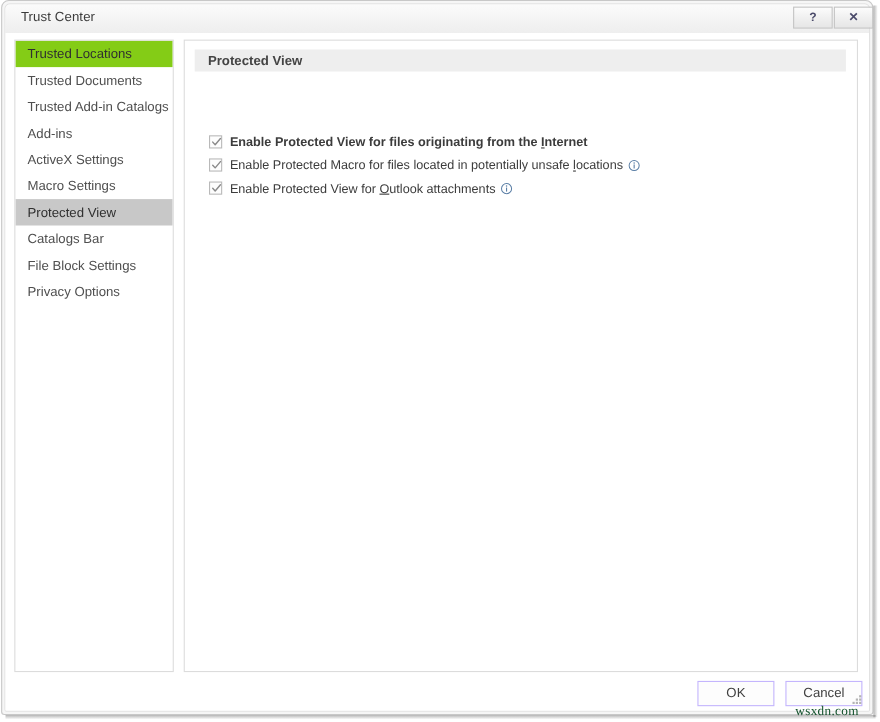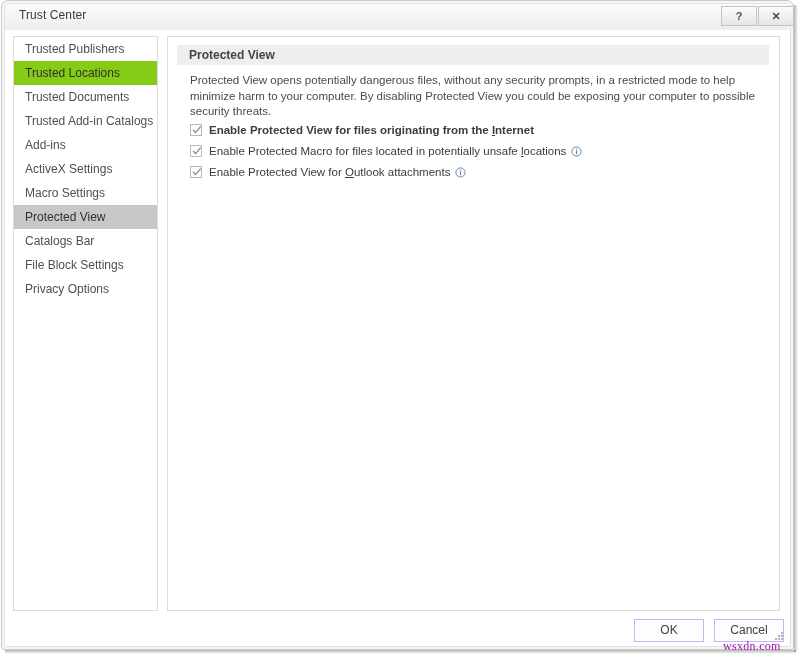--- a/index.html
+++ b/index.html
@@ -230,21 +230,21 @@
     background: #b4b4b4;
     display: block;
   }
 
   
   #watermark {
     position: absolute;
     left: 723px;
     top: 639px;
     font-size: 12px;
-    color: #a21caf;
+    color: #14532d;
     letter-spacing: 0.3px;
     font-family: "Liberation Serif", serif;
     white-space: nowrap;
   }
 </style>
 </head>
 <body>
 
 <div id="window">
 
@@ -261,36 +261,34 @@
     </div>
 
     <div class="titlebar-btn" id="close-btn">
       <span>✕</span>
     </div>
   </div>
 
   <div id="dialog-body">
 
     <div id="sidebar">
-        <div class="nav-item"><span>Trusted Publishers</span></div>
         <div class="nav-item hovered"><span>Trusted Locations</span></div>
         <div class="nav-item"><span>Trusted Documents</span></div>
         <div class="nav-item"><span>Trusted Add-in Catalogs</span></div>
         <div class="nav-item"><span>Add-ins</span></div>
         <div class="nav-item"><span>ActiveX Settings</span></div>
         <div class="nav-item"><span>Macro Settings</span></div>
         <div class="nav-item selected"><span>Protected View</span></div>
         <div class="nav-item"><span>Catalogs Bar</span></div>
         <div class="nav-item"><span>File Block Settings</span></div>
         <div class="nav-item"><span>Privacy Options</span></div>
       </div>
 
     <div id="content-panel">
       <div id="section-header">Protected View</div>
-      <div id="description">Protected View opens potentially dangerous files, without any security prompts, in a restricted mode to help minimize harm to your computer. By disabling Protected View you could be exposing your computer to possible security threats.</div>
       <div id="checkbox-container">
           <div class="check-row" style="top: 86px; font-weight: bold;"><span class="cbox"><svg width="12" height="12" viewBox="0 0 12 12" aria-hidden="true">
                 <path d="M2.4 6.2 L4.6 8.6 L9.4 2.9" stroke="#8a8a8a" stroke-width="1.3" fill="none" stroke-linecap="round" stroke-linejoin="round"></path>
               </svg></span><span><span>Enable Protected View for files originating from the </span><span class="ul">I</span><span>nternet</span></span></div>
           <div class="check-row" style="top: 107px;"><span class="cbox"><svg width="12" height="12" viewBox="0 0 12 12" aria-hidden="true">
                 <path d="M2.4 6.2 L4.6 8.6 L9.4 2.9" stroke="#8a8a8a" stroke-width="1.3" fill="none" stroke-linecap="round" stroke-linejoin="round"></path>
               </svg></span><span><span>Enable Protected Macro for files located in potentially unsafe </span><span class="ul">l</span><span>ocations</span></span><span class="info-icon"><svg width="11" height="11" viewBox="0 0 12 12" aria-hidden="true">
                 <circle cx="6" cy="6" r="5" fill="none" stroke="#5b7fa6" stroke-width="1"></circle>
                 <circle cx="6" cy="3.4" r="0.75" fill="#5b7fa6"></circle>
                 <rect x="5.45" y="4.9" width="1.1" height="4" fill="#5b7fa6"></rect>

